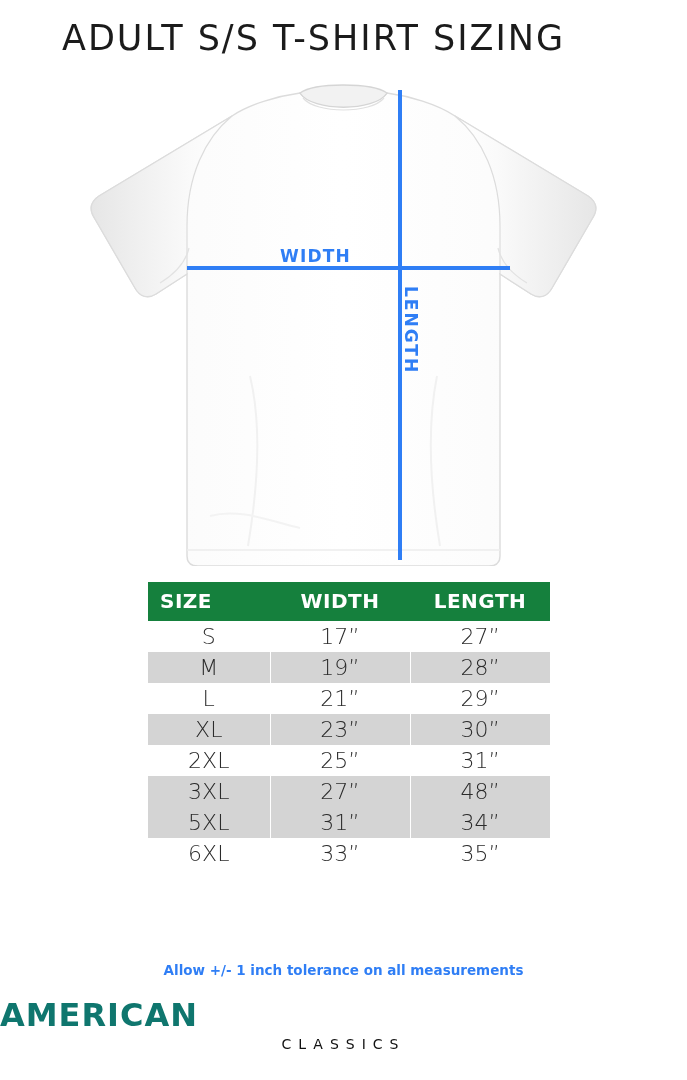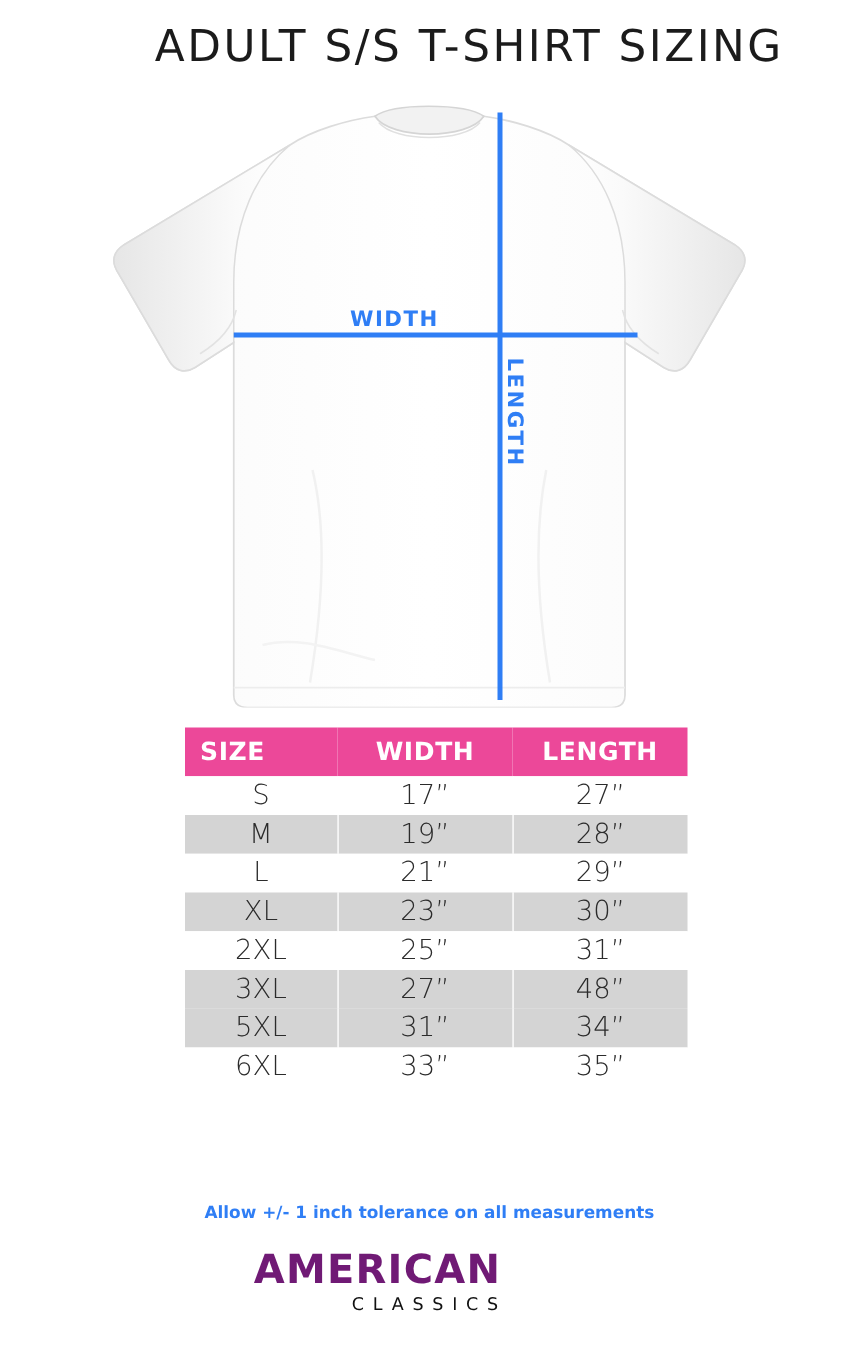--- a/index.html
+++ b/index.html
@@ -21,21 +21,21 @@
     height: 1080px;
     background: #ffffff;
   }
 
   
   .title {
     position: absolute;
     top: 18px;
     left: 0;
     width: 627px;
-    text-align: right;
+    text-align: center;
     font-size: 35px;
     letter-spacing: 2.0px;
     color: #1b1b1b;
     font-weight: 400;
     font-family: "DejaVu Sans", sans-serif;
     white-space: nowrap;
   }
 
   
   .shirt-area {
@@ -78,21 +78,21 @@
     top: 582px;
     left: 148px;
     width: 390px;
   }
   table.size-table {
     border-collapse: collapse;
     width: 390px;
     table-layout: fixed;
   }
   table.size-table th {
-    background: #ec4899;
+    background: #15803d;
     color: #ffffff;
     font-size: 20px;
     font-weight: bold;
     font-family: "DejaVu Sans", sans-serif;
     letter-spacing: 0.5px;
     padding: 7px 0 8px 0;
     text-align: center;
   }
   table.size-table th.c-size { text-align: left; padding-left: 12px; width: 110px; }
   table.size-table th.c-width { width: 140px; }
@@ -121,24 +121,24 @@
     font-size: 13.5px;
     font-weight: bold;
     font-family: "DejaVu Sans", sans-serif;
   }
 
   .brand {
     position: absolute;
     top: 996px;
     left: 0;
     width: 604px;
-    text-align: center;
+    text-align: left;
     font-size: 32px;
     letter-spacing: 1px;
-    color: #701a75;
+    color: #0f766e;
     font-weight: bold;
     font-family: "DejaVu Sans", sans-serif;
   }
   .brand-sub {
     position: absolute;
     top: 1036px;
     left: 0;
     width: 687px;
     text-align: center;
     font-size: 14px;

